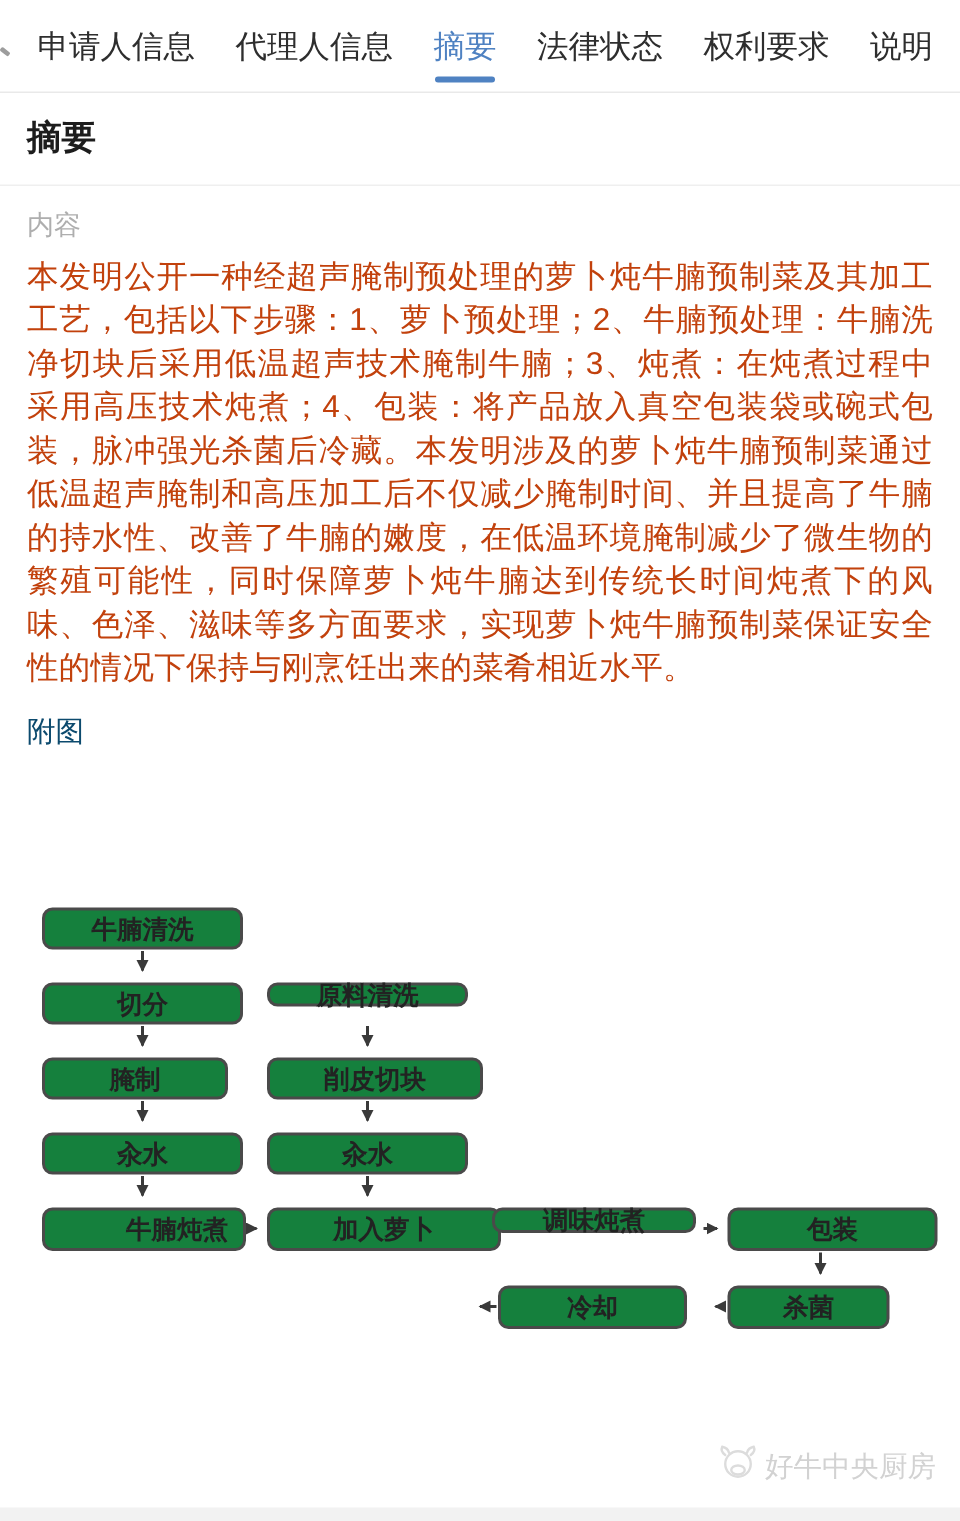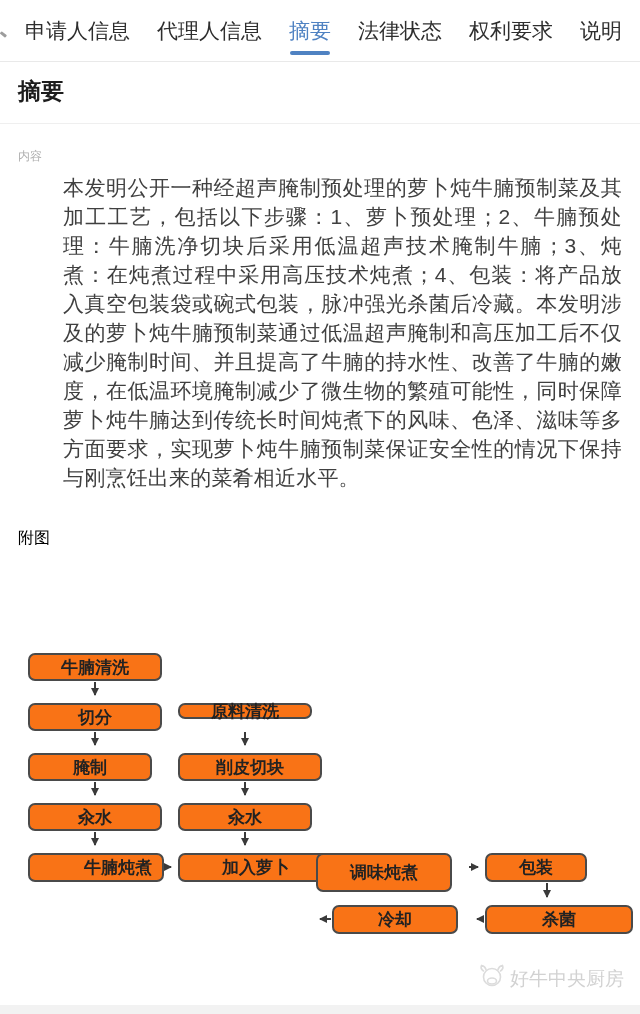--- a/index.html
+++ b/index.html
@@ -23,51 +23,51 @@
   }
   .tab-fragment {
     position:absolute; left:0px; top:33px; width:7px; height:2.5px;
     background:#9d9d9d; transform:rotate(38deg); border-radius:1px;
   }
 
   
   .content { padding:0 18px; }
   .page-title { font-size:23px; font-weight:bold; color:#1d1d1d; margin-top:14px; }
   .rule { height:1px; background:#efefef; margin:16px -18px 0 -18px; }
-  .sec-label { margin-top:24px; font-size:12px; color:#aeaeae; }
+  .sec-label { margin-top:14px; font-size:18px; color:#aeaeae; }
   .abstract {
-    margin-top:8px; font-size:21px; line-height:29px; color:#404040;
-    text-align:justify; letter-spacing:0.2px;margin-left:45px;
+    margin-top:8px; font-size:21px; line-height:29px; color:#c2410c;
+    text-align:justify; letter-spacing:0.2px;
   }
-  .figure-label { margin-top:36px; font-size:16px; color:#000000; }
+  .figure-label { margin-top:15px; font-size:19px; color:#0c4a6e; }
 
   
   .diagram { position:relative; width:640px; height:322px; margin-top:82px; }
   .node {
-    position:absolute; background:#f97316; border:2px solid #4a4a4a; border-radius:7px;
+    position:absolute; background:#15803d; border:2px solid #4a4a4a; border-radius:7px;
     display:flex; align-items:center; justify-content:center;
     font-size:17px; font-weight:bold; color:#222;
   }
   .arrows { position:absolute; left:0; top:0; width:640px; height:322px; }
 
   
   .n0  { left:28px;  top:22px;  width:134px; height:28px; }
   .n1  { left:28px;  top:72px;  width:134px; height:28px; }
   .n2  { left:178px; top:72px;  width:134px; height:16px; }
   .n3  { left:28px;  top:122px; width:124px; height:28px; }
   .n4  { left:178px; top:122px; width:144px; height:28px; }
   .n5  { left:28px;  top:172px; width:134px; height:28px; }
   .n6  { left:178px; top:172px; width:134px; height:28px; }
   .n7  { left:28px;  top:222px; width:136px; height:29px;padding-left:44px; }
   .n8  { left:178px; top:222px; width:156px; height:29px;text-align:right; }
-  .n9  { left:316px; top:222px; width:136px; height:39px; }
-  .n10 { left:485px; top:222px; width:102px; height:29px; }
+  .n9  { left:328px; top:222px; width:136px; height:17px; }
+  .n10 { left:485px; top:222px; width:140px; height:29px; }
   .n11 { left:178px; top:274px; width:134px; height:29px; }
   .n12 { left:332px; top:274px; width:126px; height:29px; }
-  .n13 { left:485px; top:274px; width:148px; height:29px; }
+  .n13 { left:485px; top:274px; width:108px; height:29px; }
 
   
   .watermark {
     position:absolute; right:16px; bottom:20px; display:flex; align-items:center;
     gap:3px; color:#d2d2d2; font-size:19px; user-select:none;
   }
   .bottom-strip {
     position:absolute; left:0; right:0; bottom:0; height:9px; background:#f2f2f2;
   }
 </style>

